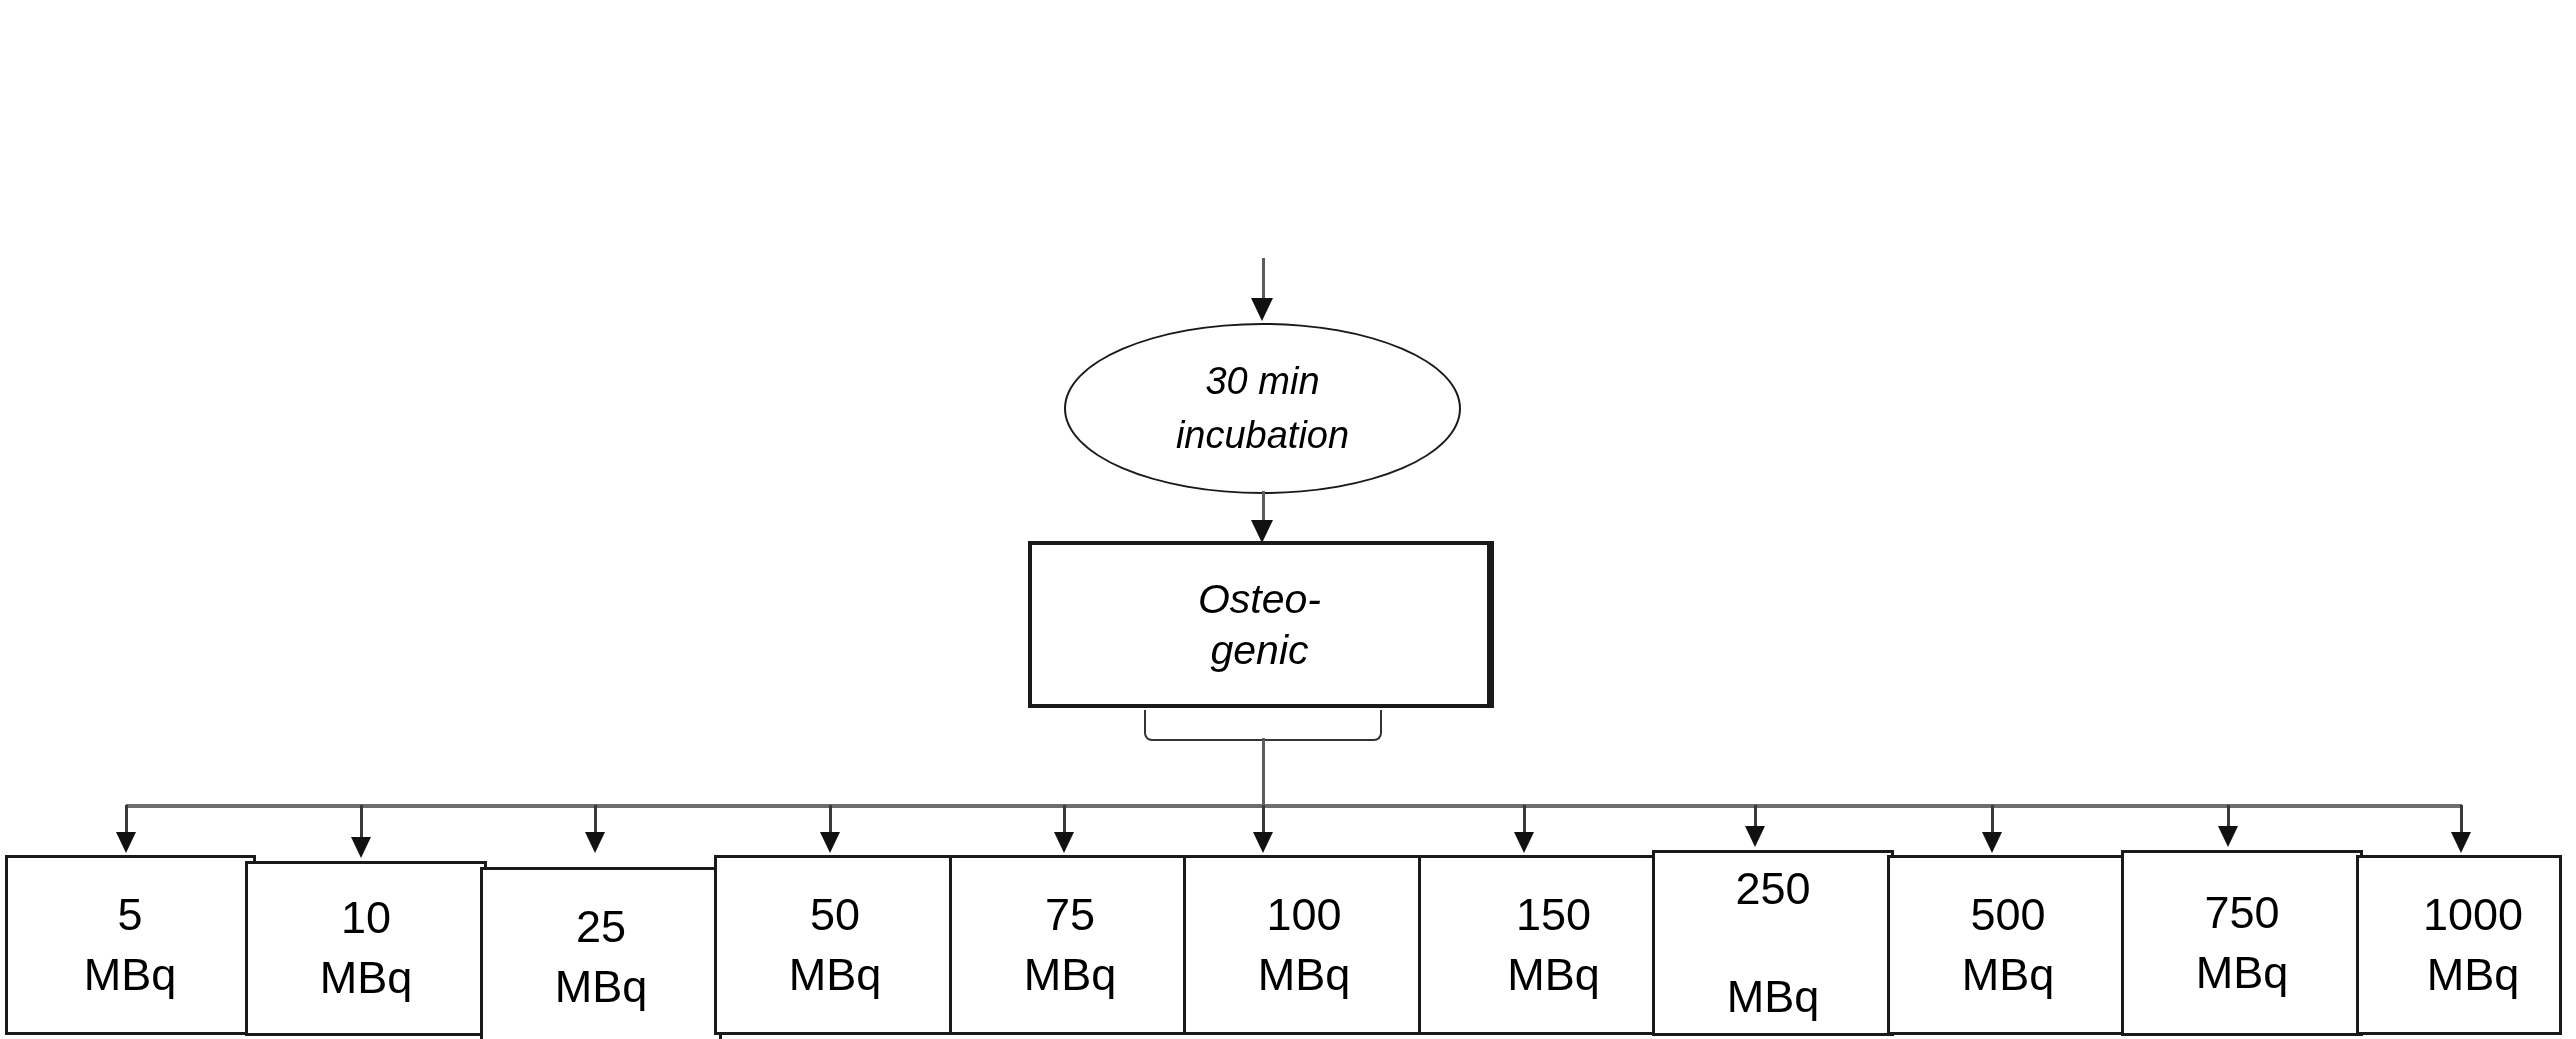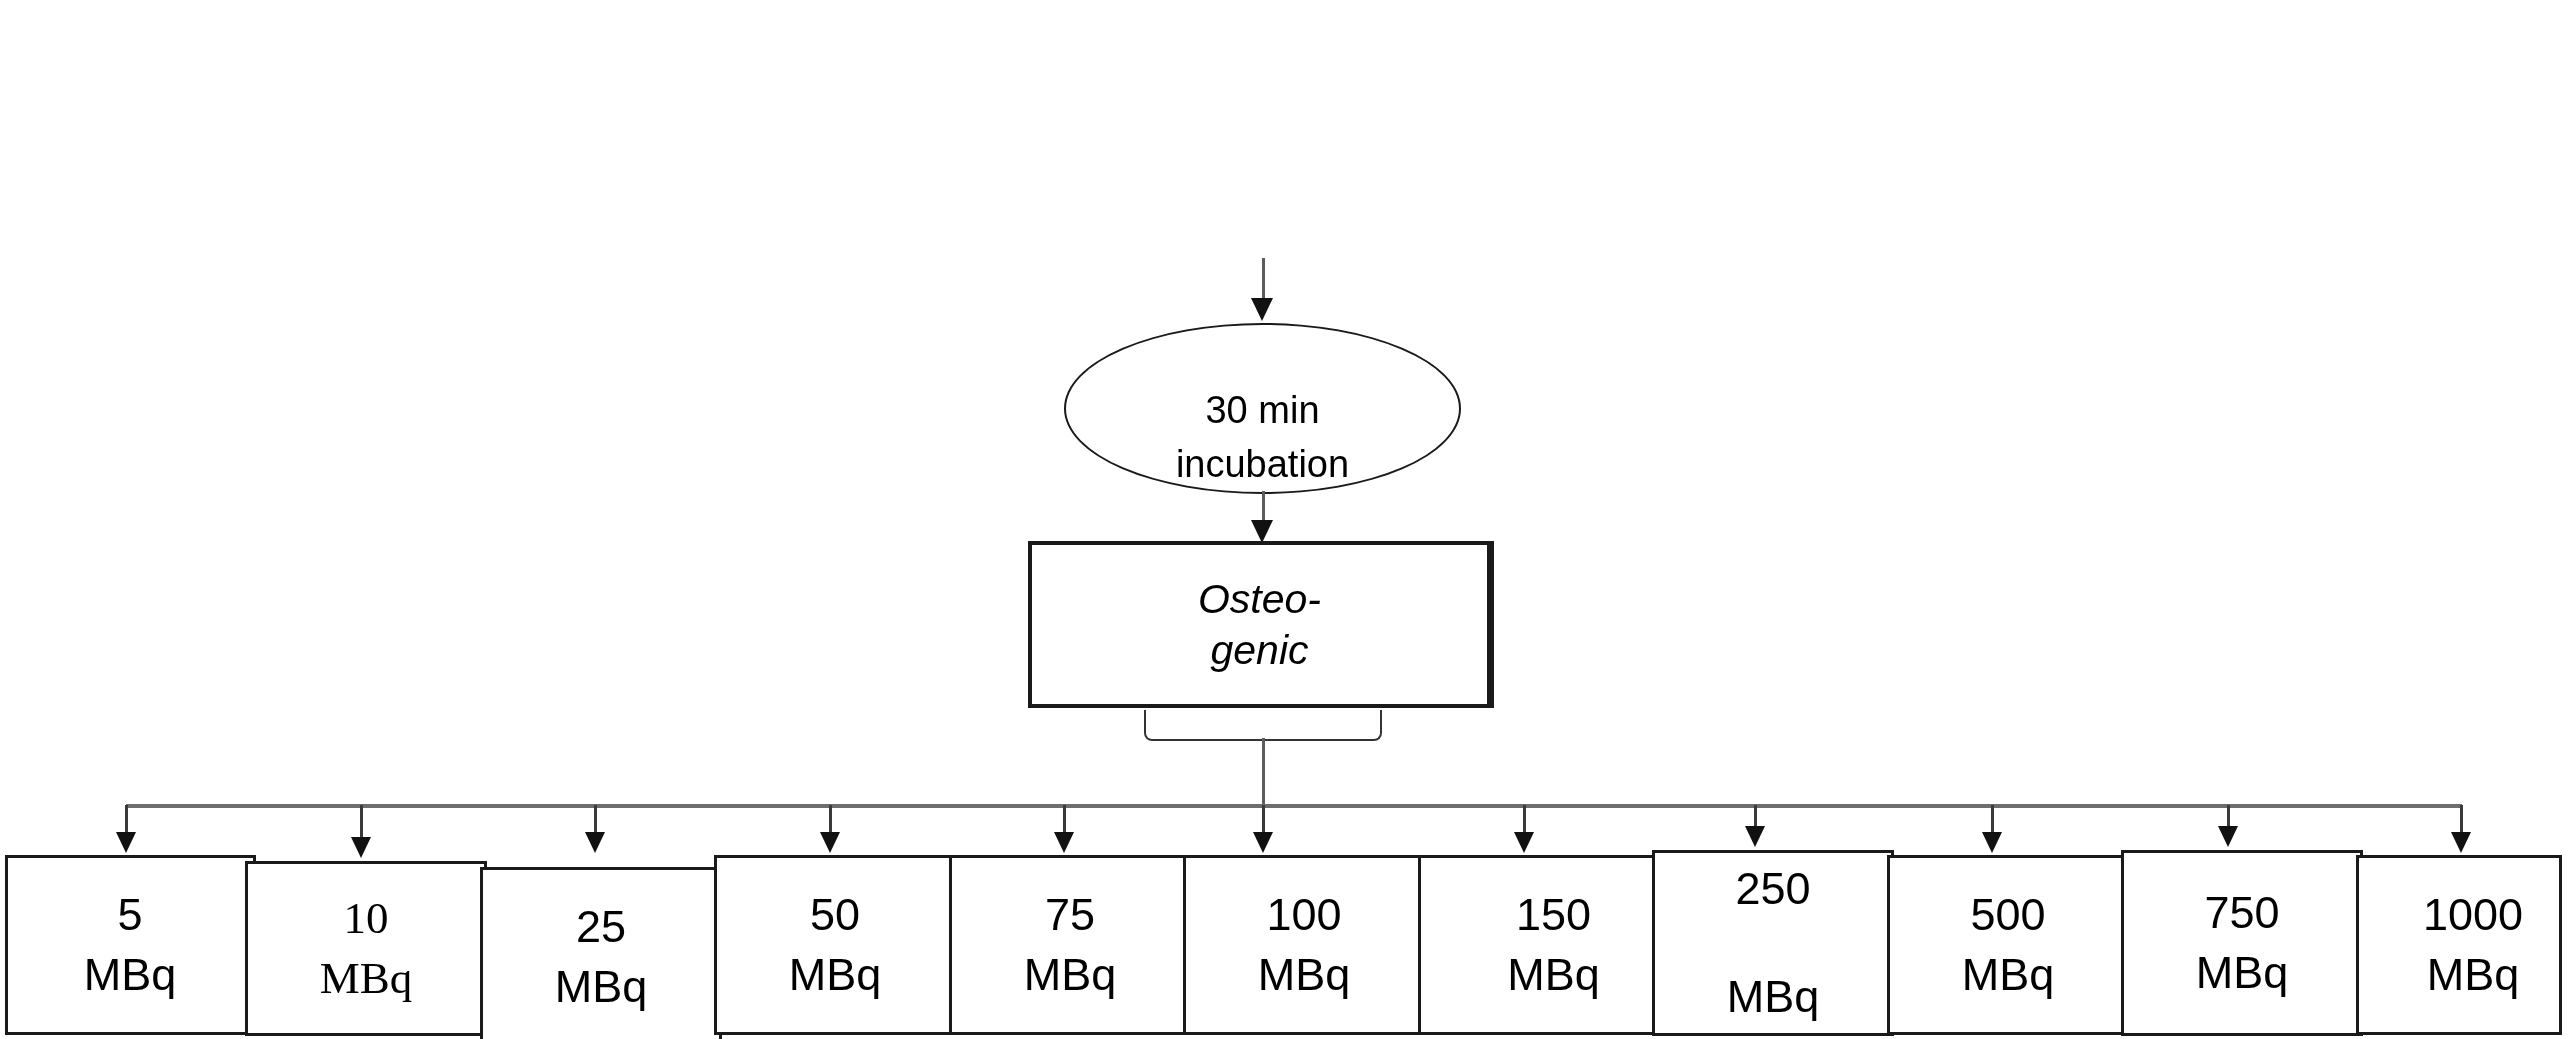--- a/index.html
+++ b/index.html
@@ -51,23 +51,24 @@
     position: absolute;
     left: 1064px;
     top: 323px;
     width: 397px;
     height: 171px;
     box-sizing: border-box;
     border: 2.7px solid #1a1a1a;
     border-radius: 50%;
     background: #ffffff;
     display: flex;
-    align-items: flex-end;
-    justify-content: center;
-    text-align: center;
+    align-items: center;
+    justify-content: center;
+    text-align: center;
+    font-style: italic;
   }
   #incubation-ellipse .txt {
     font-size: 38px;
     line-height: 1.42;
     font-weight: 400;
   }
 
   
   #condition-box {
     left: 1028px;
@@ -204,21 +205,21 @@
   <div id="brace"></div>
   <div class="vline" style="left:1262px; top:738px; height:68px;"></div>
 
   <div id="rail"></div>
 
   <div id="dose-row">
       <div class="dose-box" style="left: 4.5px; top: 16px; width: 251px; height: 180px;">
         <div class="val">5</div>
         <div class="unit">MBq</div>
       </div>
-      <div class="dose-box" style="left: 245px; top: 21.6px; width: 242px; height: 175px; font-family: Liberation Serif, serif;">
+      <div class="dose-box" style="left: 245px; top: 21.6px; width: 242px; height: 175px;">
         <div class="val">10</div>
         <div class="unit">MBq</div>
       </div>
       <div class="dose-box" style="left: 480px; top: 16px; width: 242px; height: 180px; margin-top: 12px;">
         <div class="val">25</div>
         <div class="unit">MBq</div>
       </div>
       <div class="dose-box" style="left: 714px; top: 16px; width: 242px; height: 180px;">
         <div class="val">50</div>
         <div class="unit">MBq</div>

